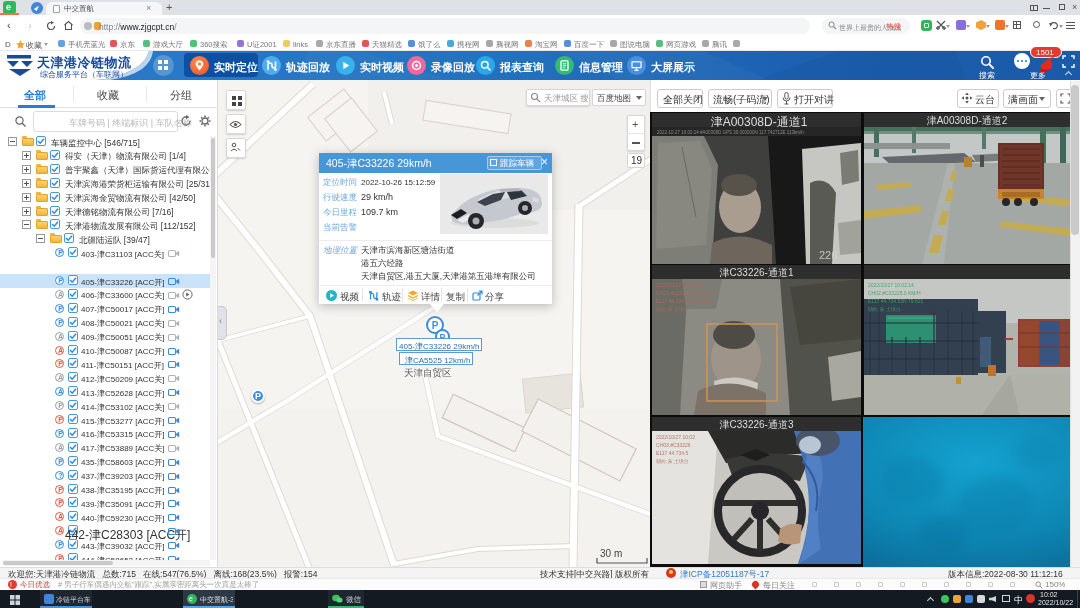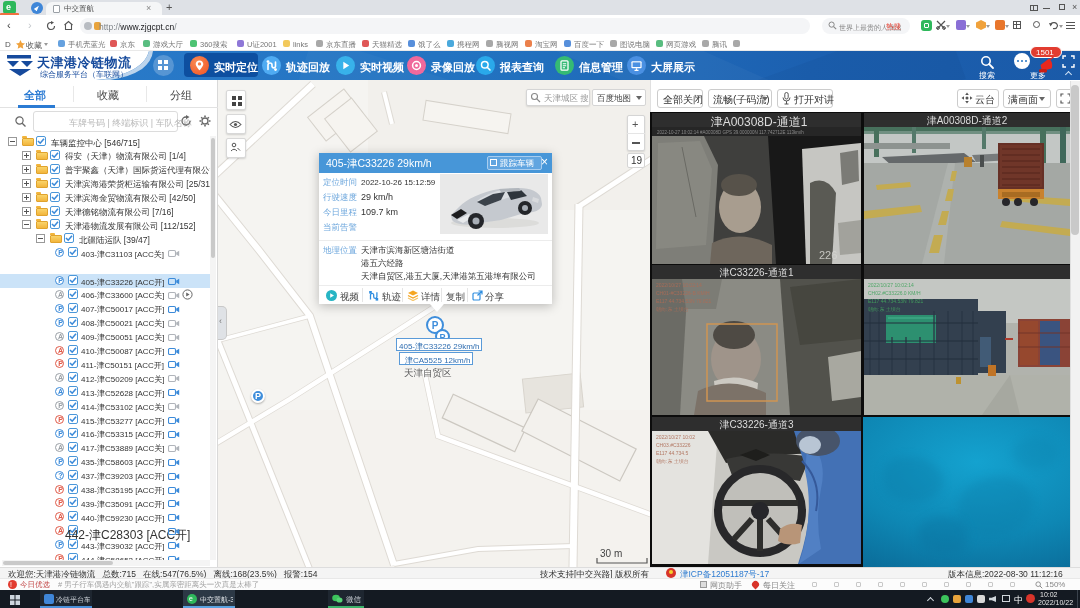--- a/index.html
+++ b/index.html
@@ -723,21 +723,21 @@
  <path d="M8 38 L18 32 L24 36 L14 42 Z" fill="#1d1d1f"></path>
  <path d="M14 43 L26 37 L30 40 L20 46 Z" fill="#e8eaec"></path>
  <ellipse cx="33" cy="44" rx="8" ry="8" fill="#24262a"></ellipse>
  <ellipse cx="33" cy="44" rx="3.5" ry="3.5" fill="#a8aeb6"></ellipse>
  <ellipse cx="82" cy="31" rx="7" ry="7" fill="#24262a"></ellipse>
  <ellipse cx="82" cy="31" rx="3" ry="3" fill="#a8aeb6"></ellipse>
  <path d="M56 12 L76 11 L78 14 L58 15 Z" fill="#b2b7bd"></path>
  <path d="M90 20 L96 22 L95 26 L89 24 Z" fill="#d8dadd"></path>
 </svg>
 <div class="a" style="left:319px;top:240px;width:233px;height:1px;background:#ececec;"></div>
-<div class="tx" style="left:323px;top:245px;font-size:8.5px;color:#6fa8dd;">地理位置</div>
+<div class="tx" style="left:323px;top:245px;font-size:8.5px;color:#6fa8dd;font-style:italic;">地理位置</div>
 <div class="tx" style="left:361px;top:245px;font-size:8.5px;color:#333;">天津市滨海新区塘沽街道</div>
 <div class="tx" style="left:361px;top:258px;font-size:8.5px;color:#333;">港五六经路</div>
 <div class="tx" style="left:361px;top:271px;font-size:8.5px;color:#333;">天津自贸区,港五大厦,天津港第五港埠有限公司</div>
 <div class="a" style="left:319px;top:285px;width:233px;height:1px;background:#ececec;"></div>
 <div class="a" style="left:326px;top:290px;width:11px;height:11px;border-radius:50%;background:#27b5c4;"></div>
 <svg class="a" style="left:326px;top:290px;" width="11" height="11" viewBox="0 0 11 11">
       <path d="M4.2 3.2 L8 5.5 L4.2 7.8 Z" fill="#fff"></path>
     </svg>
 <div class="tx" style="left:340px;top:291px;font-size:9.5px;color:#444;">视频</div>
 <div class="a" style="left:362px;top:288px;width:1px;height:14px;background:#e5e5e5;"></div>

